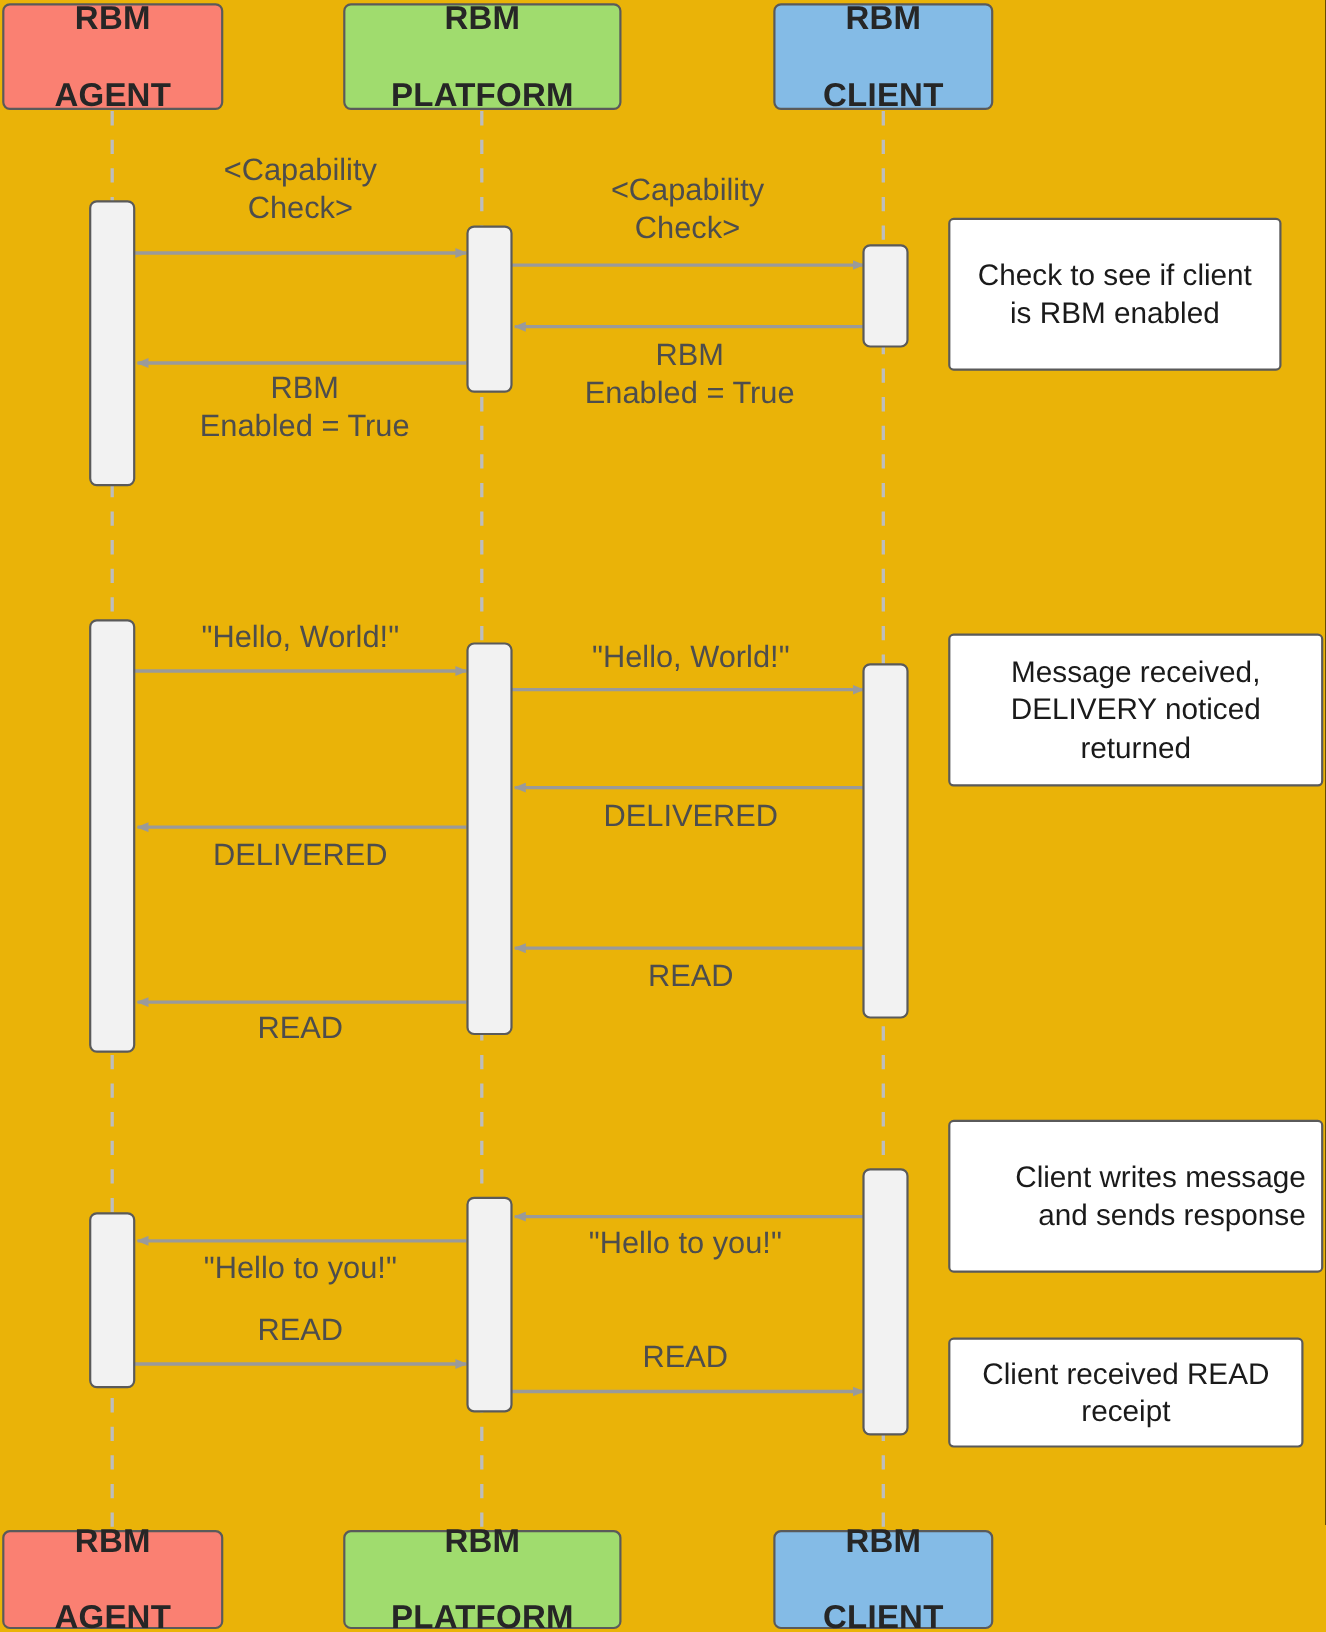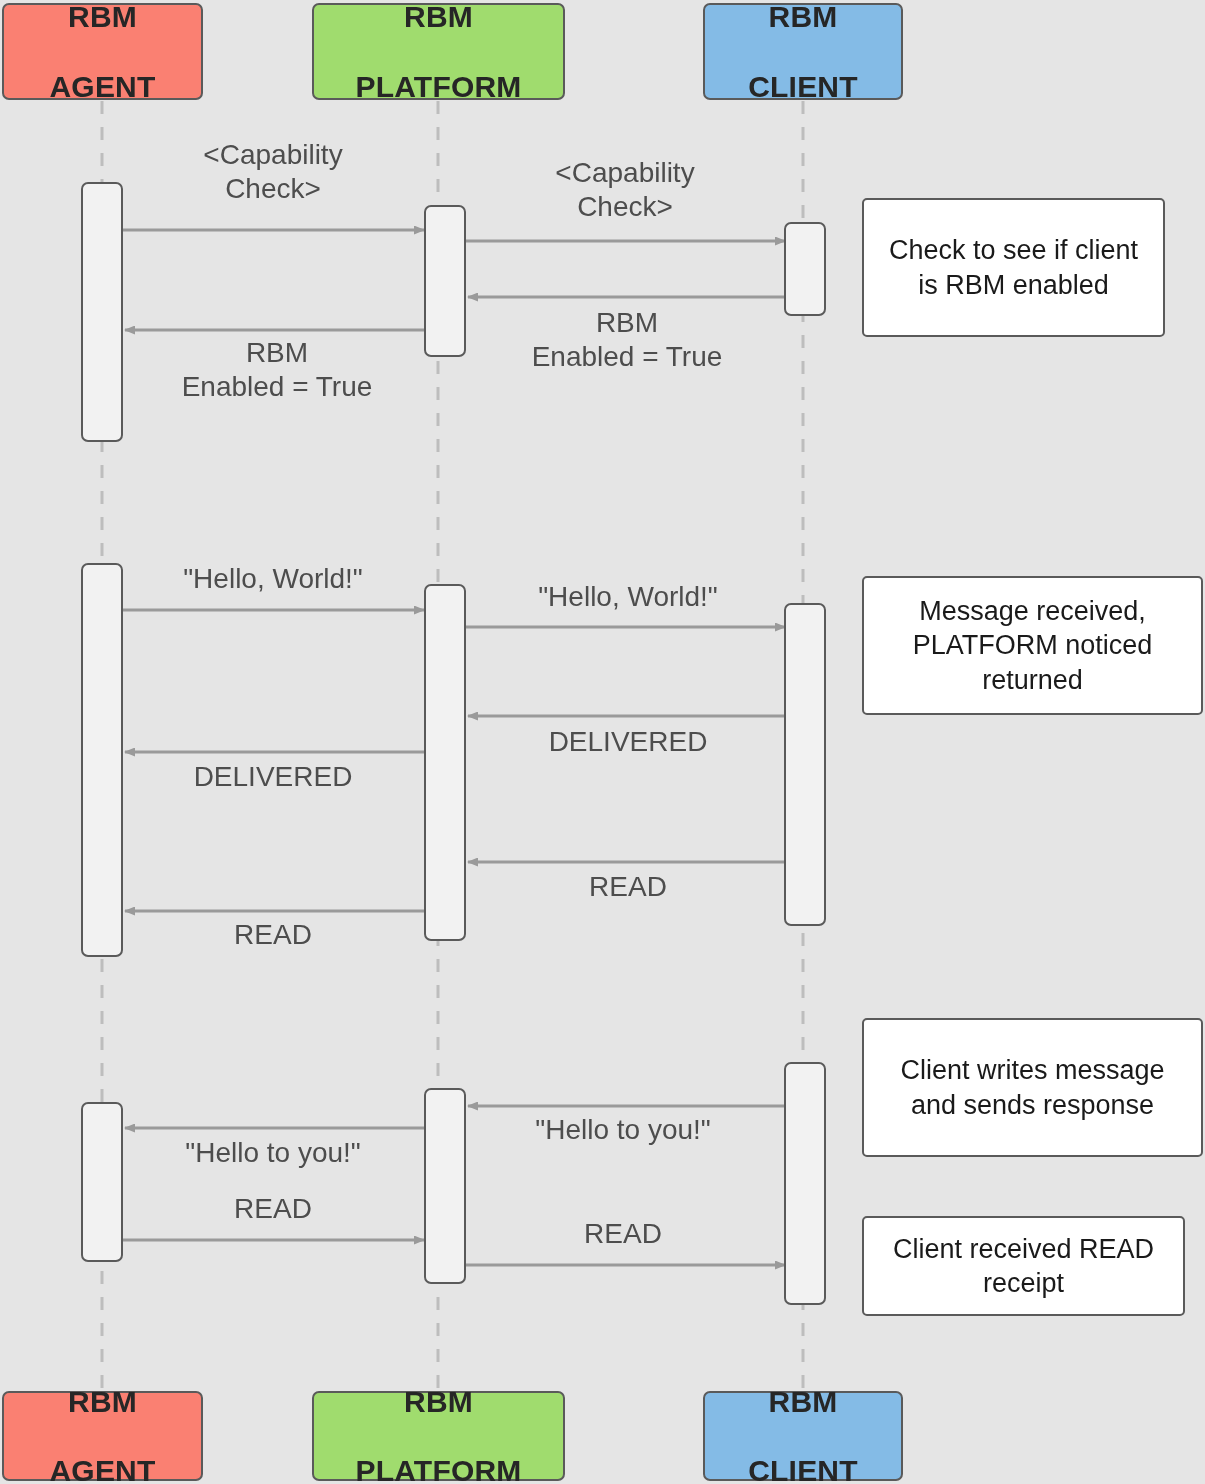--- a/index.html
+++ b/index.html
@@ -7,21 +7,21 @@
     padding: 0;
     background: #000000;
   }
   body {
     font-family: "Liberation Sans", sans-serif;
   }
   #canvas {
     position: relative;
     width: 1205px;
     height: 1484px;
-    background: #e5e5e5;
+    background: #eab308;
     overflow: hidden;
   }
   svg#wires {
     position: absolute;
     left: 0;
     top: 0;
     width: 1205px;
     height: 1484px;
     pointer-events: none;
   }
@@ -161,22 +161,22 @@
   <div class="msg-label" style="left:145px; top:760px; width:256px;">DELIVERED</div>
   <div class="msg-label" style="left:500px; top:870px; width:256px;">READ</div>
   <div class="msg-label" style="left:145px; top:918px; width:256px;">READ</div>
 
   <div class="msg-label" style="left:495px; top:1113px; width:256px;">"Hello to you!"</div>
   <div class="msg-label" style="left:145px; top:1136px; width:256px;">"Hello to you!"</div>
   <div class="msg-label" style="left:145px; top:1192px; width:256px;">READ</div>
   <div class="msg-label" style="left:495px; top:1217px; width:256px;">READ</div>
 
   <div class="note-box" style="left:862px; top:198px; width:303px; height:139px;">Check to see if client is RBM enabled</div>
-  <div class="note-box" style="left:862px; top:576px; width:341px; height:139px;">Message received, PLATFORM noticed returned</div>
-  <div class="note-box" style="left:862px; top:1018px; width:341px; height:139px;">Client writes message and sends response</div>
+  <div class="note-box" style="left:862px; top:576px; width:341px; height:139px;">Message received, DELIVERY noticed returned</div>
+  <div class="note-box" style="left:862px; top:1018px; width:341px; height:139px;text-align:right;">Client writes message and sends response</div>
   <div class="note-box" style="left:862px; top:1216px; width:323px; height:100px;">Client received READ receipt</div>
 
   <div class="actor-box" style="left:2px; top:1391px; width:201px; height:90px; background:#fa8072;">
     <span>RBM</span>
     <span class="line2">AGENT</span>
   </div>
 
   <div class="actor-box" style="left:312px; top:1391px; width:253px; height:90px; background:#a0dc6e;">
     <span>RBM</span>
     <span class="line2">PLATFORM</span>

